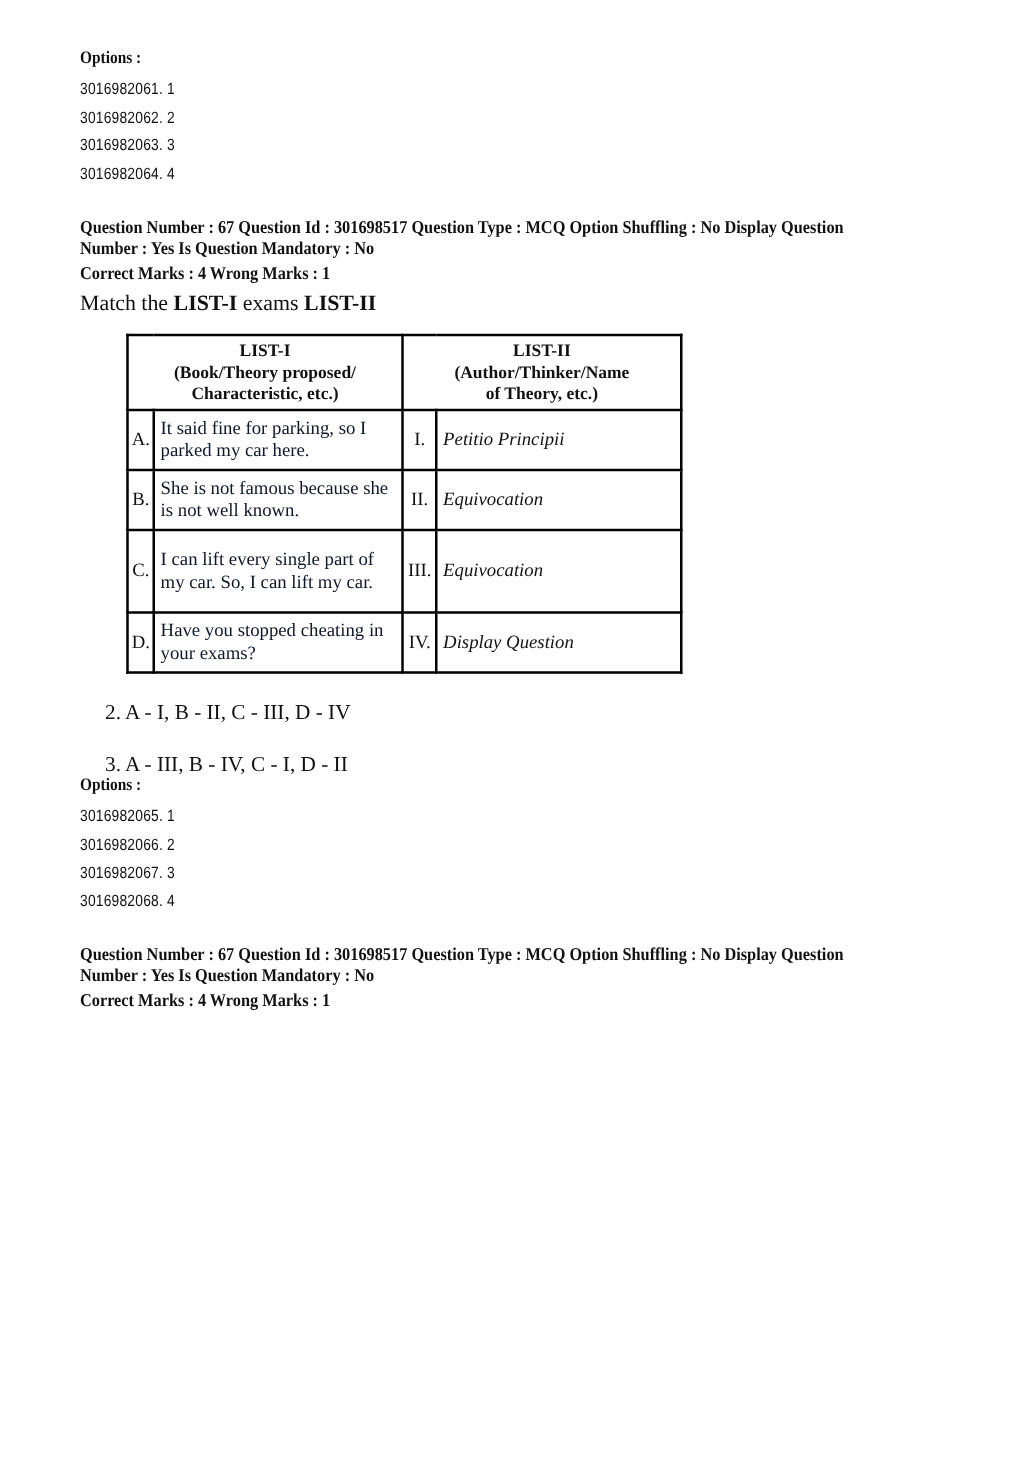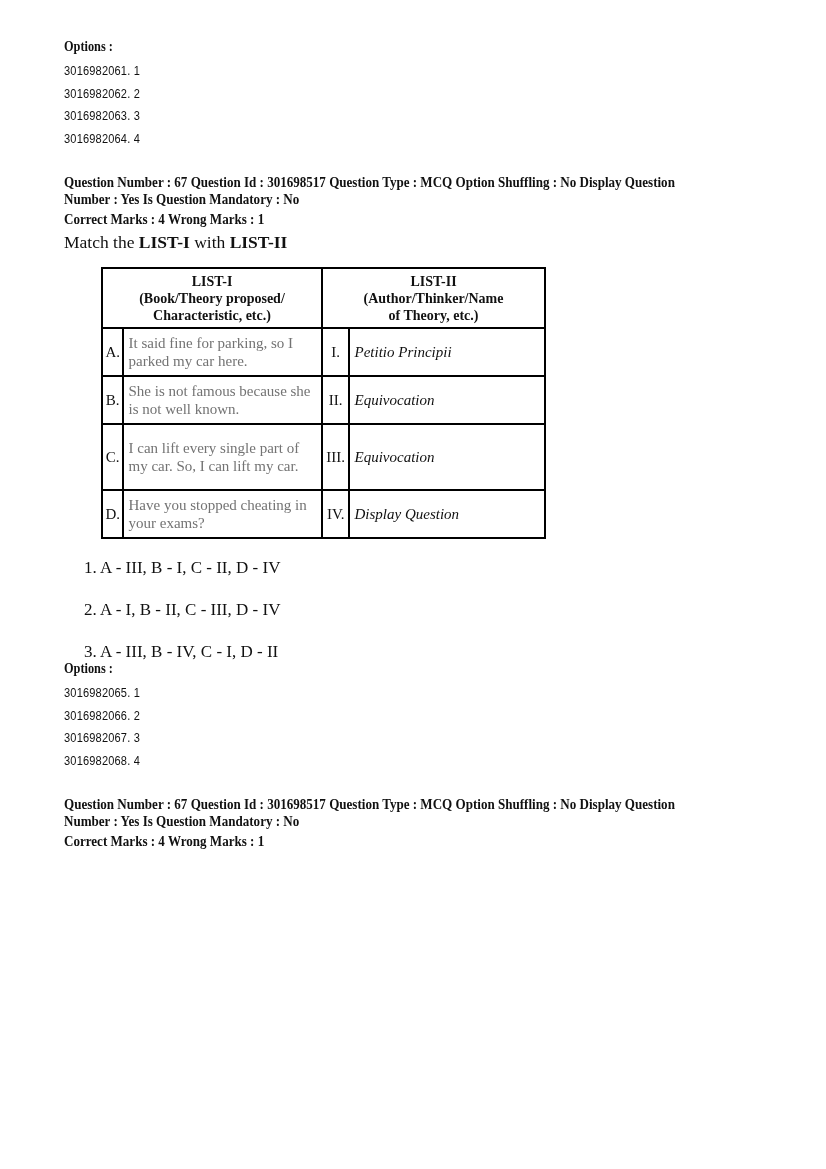--- a/index.html
+++ b/index.html
@@ -9,21 +9,21 @@
   .opt-line { font-family: "Liberation Sans", sans-serif; font-size: 13px; line-height: 22.5px; height: 22.5px; letter-spacing: 0.2px; transform: scaleX(0.85); transform-origin: left; }
   .meta { font-family: "Liberation Serif", serif; font-weight: bold; font-size: 14.5px; line-height: 17px; transform: scaleX(0.9); transform-origin: left; white-space: nowrap; }
   .qtext { font-family: "Liberation Serif", serif; font-size: 17.5px; line-height: 22px; margin-top: 3px; }
   .qtext b { font-weight: bold; }
   table.match { border-collapse: collapse; margin-left: 37px; margin-top: 14px; font-family: "Liberation Serif", serif; font-size: 15px; }
   table.match td, table.match th { border: 2px solid #000; padding: 2px 4px; vertical-align: middle; }
   table.match th { font-weight: bold; font-size: 14px; line-height: 17px; text-align: center; height: 54px; }
   .th1 { width: 210px; }
   .th2 { width: 213px; }
   .lbl { width: 17px; text-align: center; padding: 2px 1px !important; }
-  .txt1 { width: 184px; line-height: 18px; color: #737373; }
+  .txt1 { width: 184px; line-height: 18px; color: #0f172a; }
   .lbl2 { width: 21px; text-align: center; padding: 2px 2px !important; }
   .txt2 { width: 182px; font-style: italic; }
   tr.r { height: 48px; }
   tr.rtall { height: 66px; }
   .choose { font-family: "Liberation Serif", serif; font-size: 18px; line-height: 22px; margin-top: 19px; }
   .choose b { font-weight: bold; }
   .ans { font-family: "Liberation Serif", serif; font-size: 17px; line-height: 22px; margin-left: 20px; }
   .ans1 { margin-top: 18px; }
   .ans2, .ans3, .ans4 { margin-top: 20px; }
   .opts2 { margin-top: -3px; }
@@ -42,21 +42,21 @@
     <div class="opt-line">3016982064. 4</div>
   </div>
 
   <div class="gap"></div>
 
   <div>
     <div class="meta">Question Number : 67 Question Id : 301698517 Question Type : MCQ Option Shuffling : No Display Question</div>
     <div class="meta">Number : Yes Is Question Mandatory : No</div>
     <div class="meta" style="margin-top:3px">Correct Marks : 4 Wrong Marks : 1</div>
 
-    <div class="qtext"><span>Match the </span><b>LIST-I</b><span> with </span><b>LIST-II</b></div>
+    <div class="qtext"><span>Match the </span><b>LIST-I</b><span> exams </span><b>LIST-II</b></div>
 
     <table class="match">
       <tbody>
           <tr>
         <th class="th1" colspan="2">
           <div>LIST-I</div>
           <div>(Book/Theory proposed/</div>
           <div>Characteristic, etc.)</div>
         </th>
         <th class="th2" colspan="2">
@@ -86,21 +86,20 @@
       <tr class="r">
         <td class="lbl">D.</td>
         <td class="txt1">Have you stopped cheating in your exams?</td>
         <td class="lbl2">IV.</td>
         <td class="txt2">Display Question</td>
       </tr>
     </tbody>
       </table>
 
 
-    <div class="ans ans1">1. A - III, B - I, C - II, D - IV</div>
     <div class="ans ans2">2. A - I, B - II, C - III, D - IV</div>
     <div class="ans ans4">3. A - III, B - IV, C - I, D - II</div>
 
     <div class="opts2">
       <div class="opt-head">Options :</div>
       <div class="opt-line">3016982065. 1</div>
       <div class="opt-line">3016982066. 2</div>
       <div class="opt-line">3016982067. 3</div>
       <div class="opt-line">3016982068. 4</div>
     </div>

